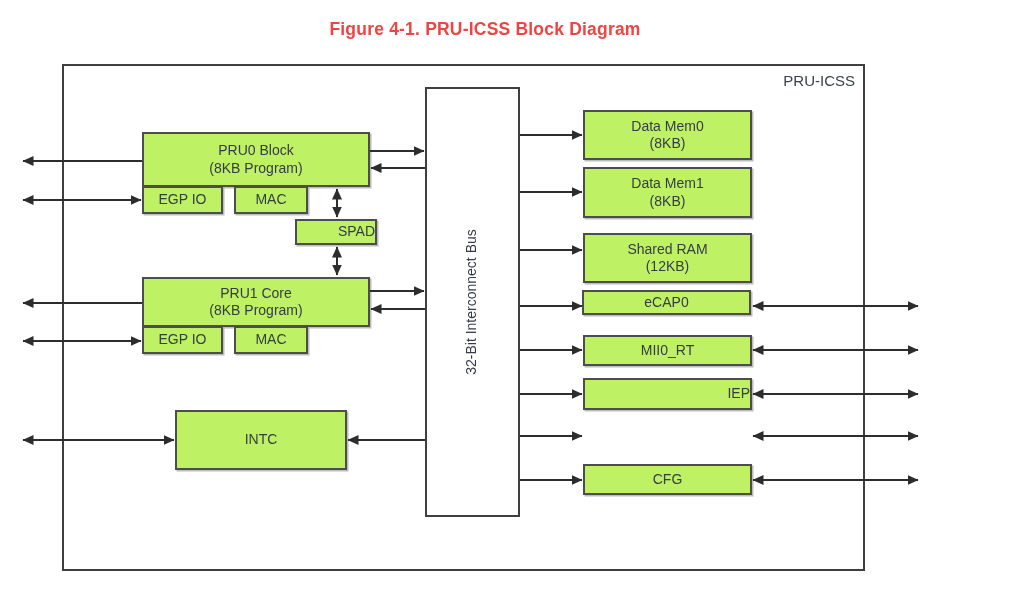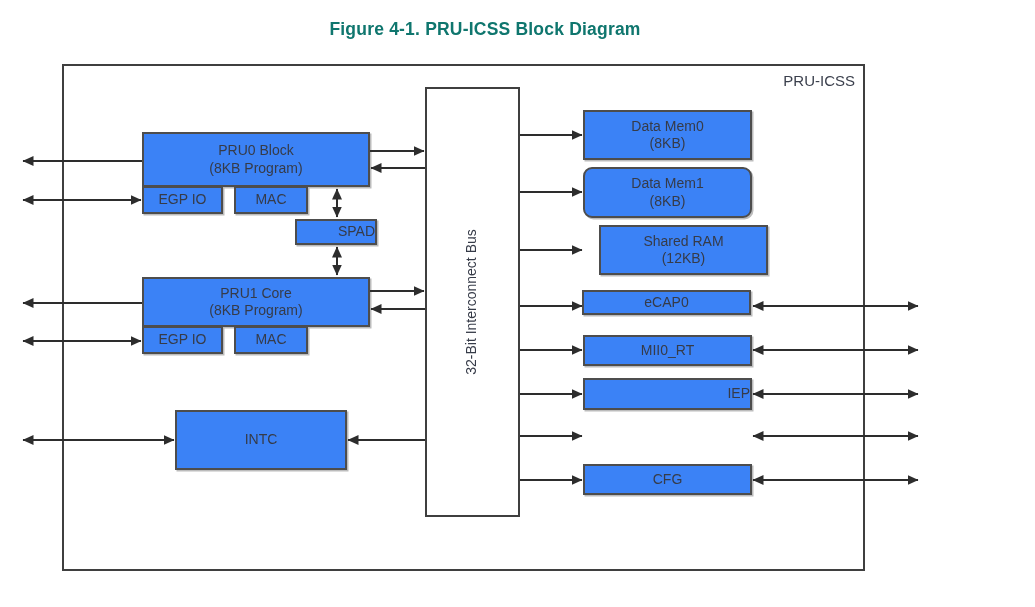--- a/index.html
+++ b/index.html
@@ -5,33 +5,33 @@
   html,body{margin:0;padding:0;background:#ffffff;}
   .canvas{
     position:relative;
     width:1035px;height:607px;
     background:#ffffff;
     font-family:"Liberation Sans","DejaVu Sans",sans-serif;
     overflow:hidden;
   }
   .figure-title{
     position:absolute;left:62px;top:19px;width:846px;
-    text-align:center;font-size:17.5px;font-weight:bold;color:#0f766e;
+    text-align:center;font-size:17.5px;font-weight:bold;color:#ef4444;
     letter-spacing:.2px;
   }
   .outer-box{
     position:absolute;left:62px;top:64px;width:803px;height:507px;
     border:2px solid #3f3f3f;box-sizing:border-box;z-index:1;background:transparent;
   }
   .container-label{
     position:absolute;left:755px;top:72px;width:100px;
     text-align:right;font-size:15px;color:#3a3f4c;z-index:2;
   }
   .box{
-    position:absolute;background:#3b82f6;
+    position:absolute;background:#bef264;
     border:2px solid #4d4d4d;
     box-shadow:1.5px 1.5px 0 0 #bcbcbc;
     box-sizing:border-box;
     display:flex;flex-direction:column;align-items:center;justify-content:center;
     color:#363b48;font-size:14px;line-height:1.25;text-align:center;
     z-index:2;
   }
   .bus-box{
     position:absolute;left:425px;top:87px;width:95px;height:430px;
     background:#ffffff;border:2px solid #3f3f3f;box-sizing:border-box;z-index:2;
@@ -85,25 +85,25 @@
     <span>MAC</span>
   </div>
   <div class="box" style="left:175px;top:410px;width:172px;height:60px;text-align:center;">
     <span>INTC</span>
   </div>
 
   <div class="box" style="left:583px;top:110px;width:169px;height:50px;">
     <span>Data Mem0</span>
     <span>(8KB)</span>
   </div>
-  <div class="box" style="left:583px;top:167px;width:169px;height:51px;border-radius:9px;">
+  <div class="box" style="left:583px;top:167px;width:169px;height:51px;">
     <span>Data Mem1</span>
     <span>(8KB)</span>
   </div>
-  <div class="box" style="left:583px;top:225px;width:169px;height:50px;margin-left:16px;">
+  <div class="box" style="left:583px;top:233px;width:169px;height:50px;">
     <span>Shared RAM</span>
     <span>(12KB)</span>
   </div>
   <div class="box" style="left:582px;top:290px;width:169px;height:25px;">
     <span>eCAP0</span>
   </div>
   <div class="box" style="left:583px;top:335px;width:169px;height:31px;">
     <span>MII0_RT</span>
   </div>
   <div class="box" style="left:583px;top:378px;width:169px;height:32px;align-items:flex-end;">

